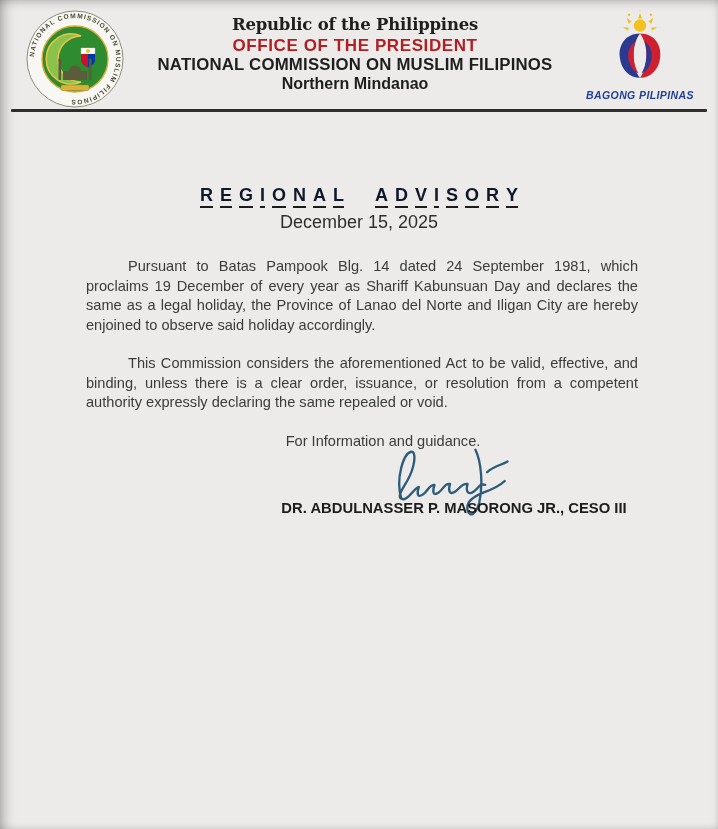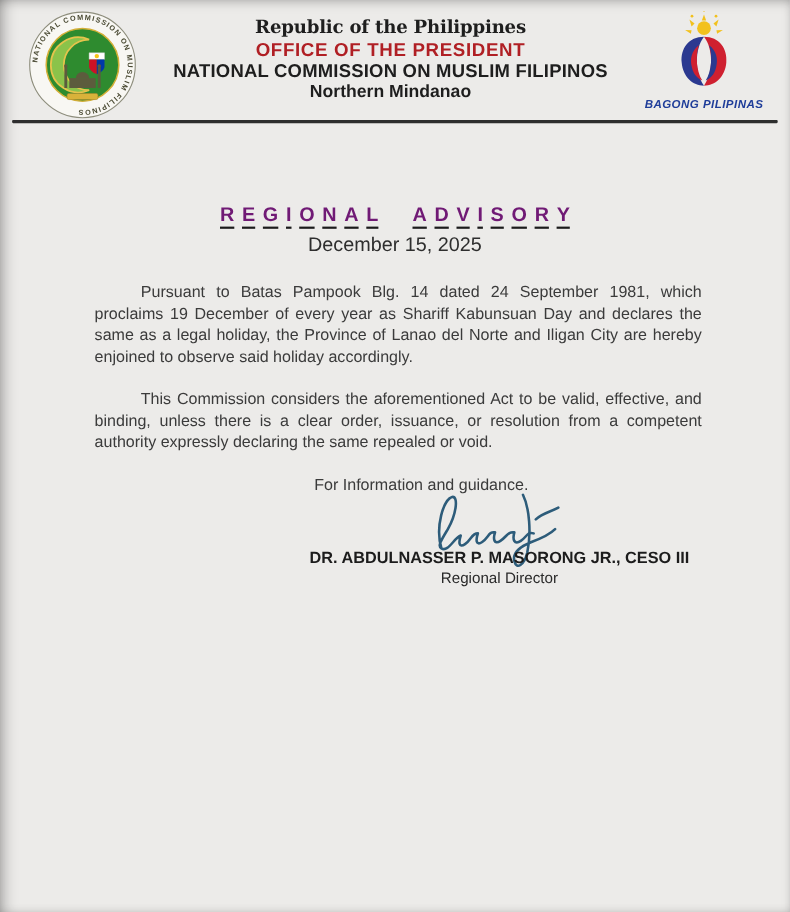--- a/index.html
+++ b/index.html
@@ -21,21 +21,21 @@
   .hdr-office { color:#b01f24; font-weight:bold; font-size:17px; letter-spacing:0.6px; line-height:19px; margin-top:2px; }
   .hdr-commission { font-weight:bold; font-size:16.8px; letter-spacing:0.2px; line-height:19px; }
   .hdr-region { font-weight:bold; font-size:16px; line-height:19px; }
   .logo-box { position:absolute; left:584px; top:10px; width:112px; text-align:center; }
   .logo-box svg { width:104px; height:78px; display:block; margin:0 auto; }
   .bagong-label { color:#1f3d99; font-weight:bold; font-style:italic; font-size:10.5px; letter-spacing:0.4px; margin-top:1px; }
   .rule { position:absolute; left:11px; right:11px; top:109px; height:3px; background:#2e2e2e; border-radius:1px; }
 
   
   .title-wrap { position:absolute; left:0; top:185px; width:100%; text-align:center; }
-  .adv-title { font-weight:bold; font-size:18px; color:#701a75; white-space:nowrap; }
+  .adv-title { font-weight:bold; font-size:18px; color:#0f172a; white-space:nowrap; }
   .adv-title .tl { display:inline-block; margin:0 3.5px; padding-bottom:2px; border-bottom:2.5px solid #1b1b1b; line-height:1; }
   .adv-title .tg { display:inline-block; width:24px; }
   .adv-date { font-size:18px; color:#2e2e2e; margin-top:4px; }
 
   
   .content { position:absolute; left:86px; top:257px; width:552px; color:#3b3b3b;
              font-size:14.6px; line-height:19.5px; }
   .content p { text-indent:42px; text-align:justify; margin-bottom:19px; }
   .content p.closing { text-align:center; margin-bottom:0; }
 
@@ -122,16 +122,15 @@
 
   <div class="sig-block">
     <svg class="sig-ink" viewBox="0 0 160 80" aria-hidden="true">
       <g fill="none" stroke="#2d5c7a" stroke-width="2.4" stroke-linecap="round" stroke-linejoin="round">
         <path d="M28,58 C22,38 30,12 38,10 C44,9 42,26 34,40 C28,50 24,56 28,58 C34,62 40,48 46,46 C44,52 44,58 50,54 C56,50 56,44 62,44 C60,50 60,56 66,52 C72,48 72,42 78,43 C76,49 77,55 83,51 C89,47 90,42 96,43 C94,50 96,55 102,51 C108,47 108,42 114,44"></path>
         <path d="M104,8 C110,20 112,44 108,62 C105,74 98,78 96,70 C94,62 102,56 112,52 C120,49 128,46 134,40"></path>
         <path d="M116,31 C122,25 130,24 137,20"></path>
       </g>
     </svg>
     <div class="sig-name">DR. ABDULNASSER P. MASORONG JR., CESO III</div>
-    <div class="sig-title">Regional Director</div>
   </div>
 
 </div>
 
 </body></html>

